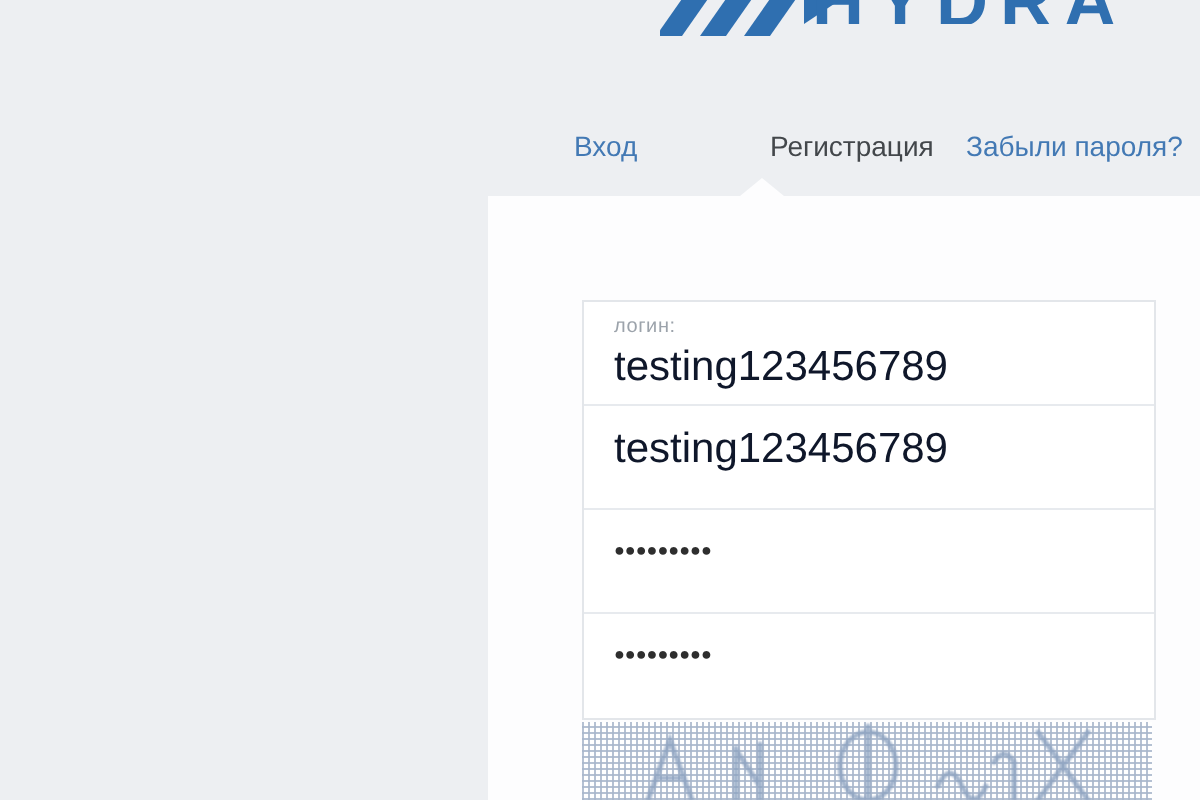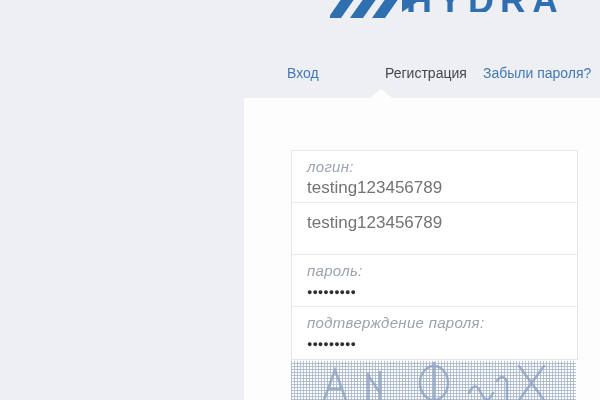--- a/index.html
+++ b/index.html
@@ -29,23 +29,23 @@
   .tab-forgot{left:483px;}
   
   .card{position:absolute;left:244px;top:98px;width:356px;height:302px;background:#fdfdfe;}
   .card-notch{position:absolute;left:126px;top:-9px;width:0;height:0;
     border-left:11px solid transparent;border-right:11px solid transparent;
     border-bottom:9px solid #fdfdfe;}
   
   .form-box{position:absolute;left:47px;top:52px;width:285px;border:1px solid #e3e6ea;background:#fff;}
   .field-row{height:52px;box-sizing:border-box;padding:7px 14px 0 15px;border-bottom:1px solid #e7eaee;}
   .field-row:last-child{border-bottom:none;}
-  .field-label{display:block;font-size:15px;letter-spacing:0.3px;color:#9ca3ab;font-style:italic;}
+  .field-label{display:block;font-size:10px;letter-spacing:0.3px;color:#9ca3ab;}
   .field-input{display:block;width:250px;border:none;outline:none;background:transparent;
-    padding:0;margin-top:3px;font-family:inherit;font-size:17px;color:#737373;}
+    padding:0;margin-top:3px;font-family:inherit;font-size:21px;color:#0f172a;}
   .field-input.masked{margin-top:8px;font-size:9px;letter-spacing:0px;color:#2e2e2e;}
   
   .captcha{position:absolute;left:47px;top:263px;width:285px;height:39px;overflow:hidden;
     background-color:#fff;
     background-image:
       repeating-linear-gradient(90deg, rgba(168,182,203,0.85) 0 1px, transparent 1px 3px),
       repeating-linear-gradient(0deg, rgba(168,182,203,0.85) 0 1px, transparent 1px 3px);
   }
   .captcha svg{display:block;filter:blur(0.5px);opacity:0.8;}
 </style>
@@ -76,26 +76,24 @@
     <div class="field-row">
       <label class="field-label">логин:</label>
       <input class="field-input" type="text" value="testing123456789" style="">
     </div>
 
     <div class="field-row">
       <input class="field-input" type="text" value="testing123456789" style="">
     </div>
 
     <div class="field-row">
-      <label class="field-label">пароль:</label>
       <input class="field-input masked" type="text" value="●●●●●●●●●" style="">
     </div>
 
     <div class="field-row">
-      <label class="field-label">подтверждение пароля:</label>
       <input class="field-input masked" type="text" value="●●●●●●●●●" style="">
     </div>
 
   </div>
 
   <div class="captcha">
     <svg width="285" height="39" viewBox="0 0 285 39" xmlns="http://www.w3.org/2000/svg">
       <g fill="none" stroke="#8ca2c0" stroke-width="2.6" stroke-linecap="round">
         <path d="M33 39 L44 9 L55 39"></path>
         <path d="M38 28 L51 28"></path>

